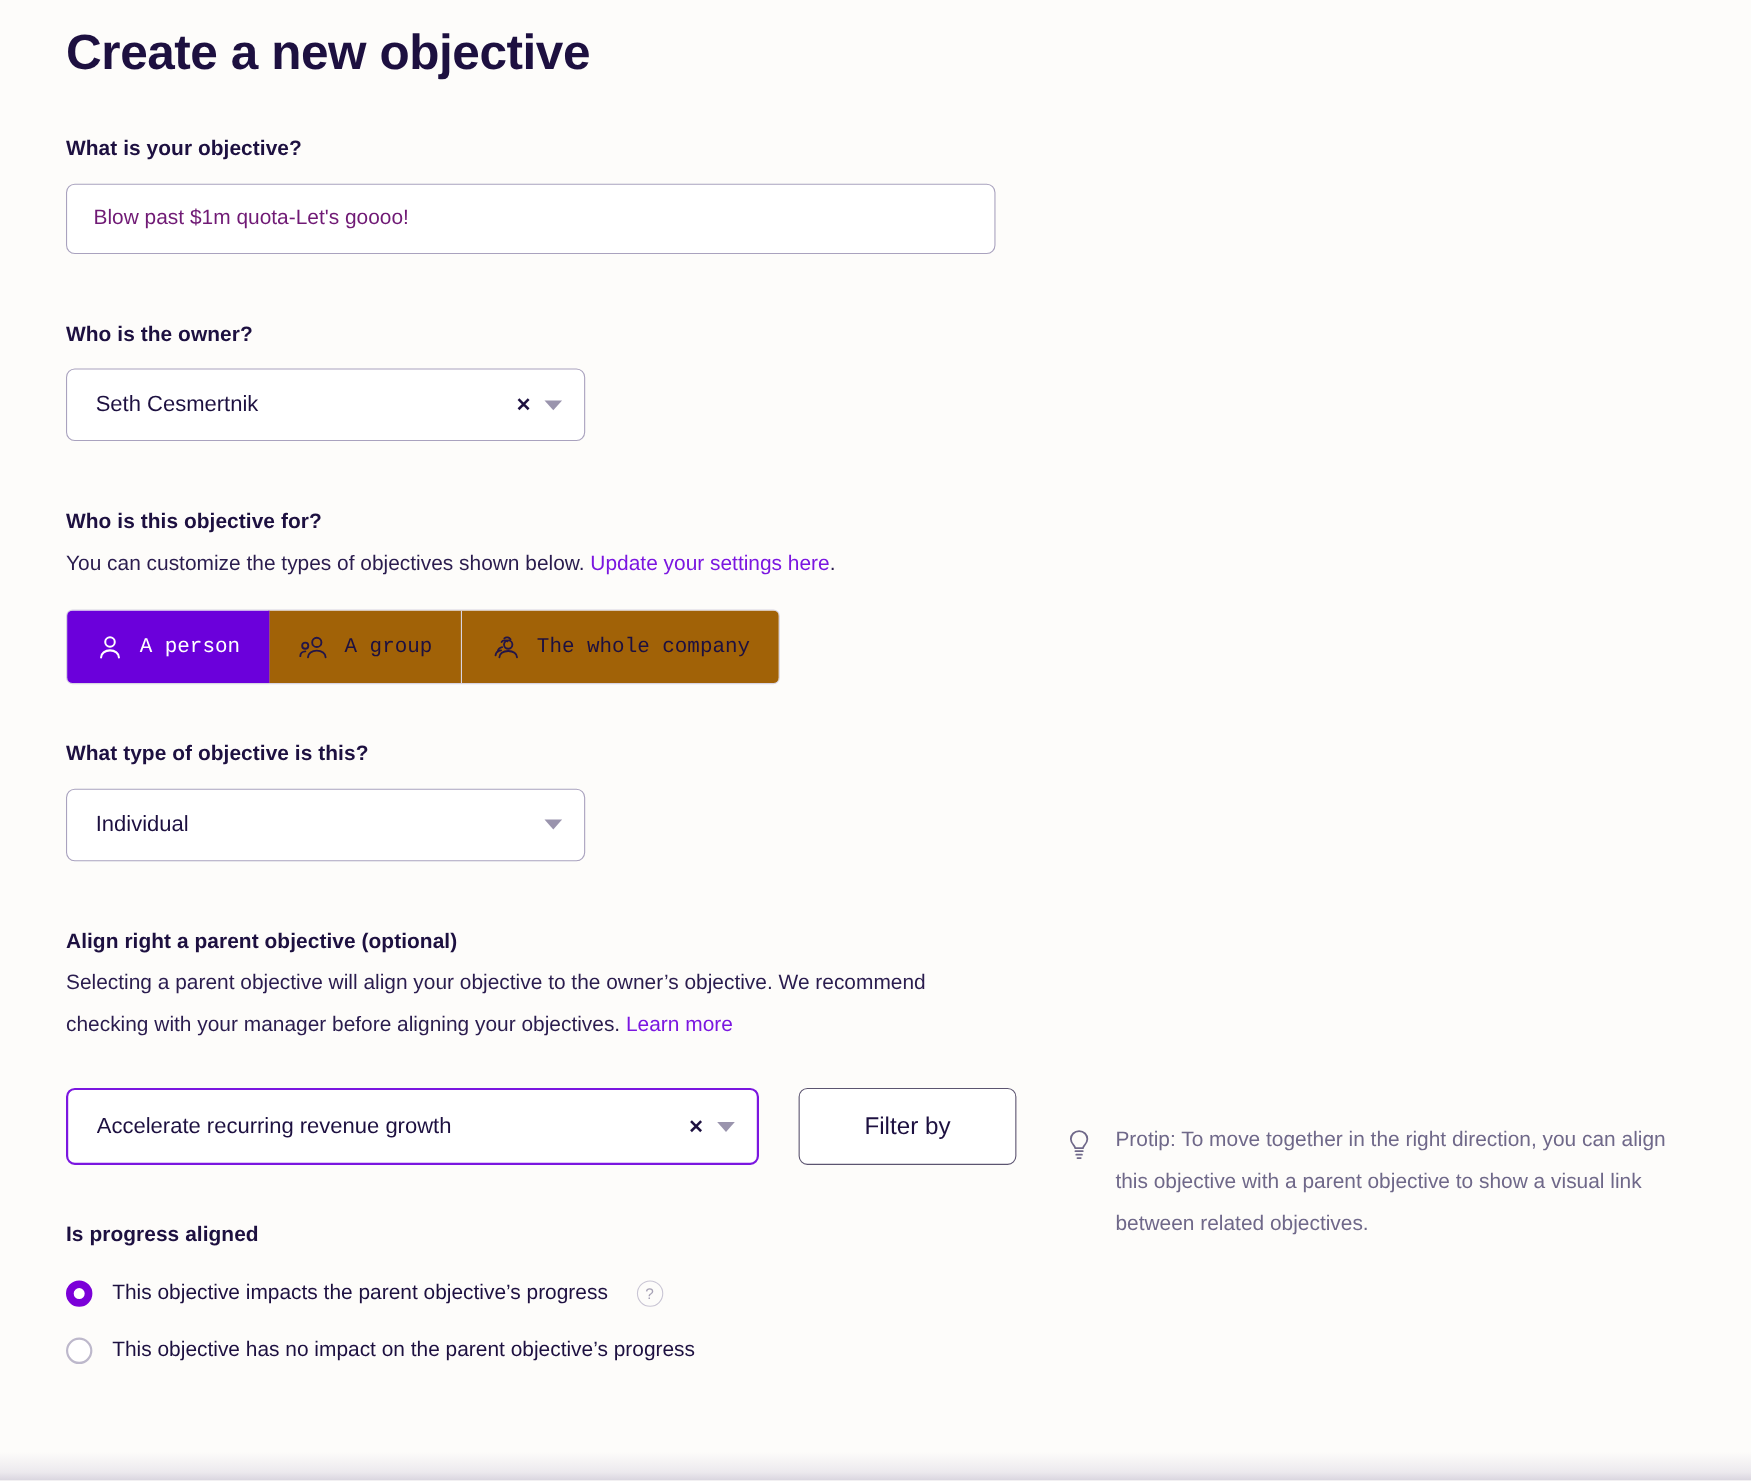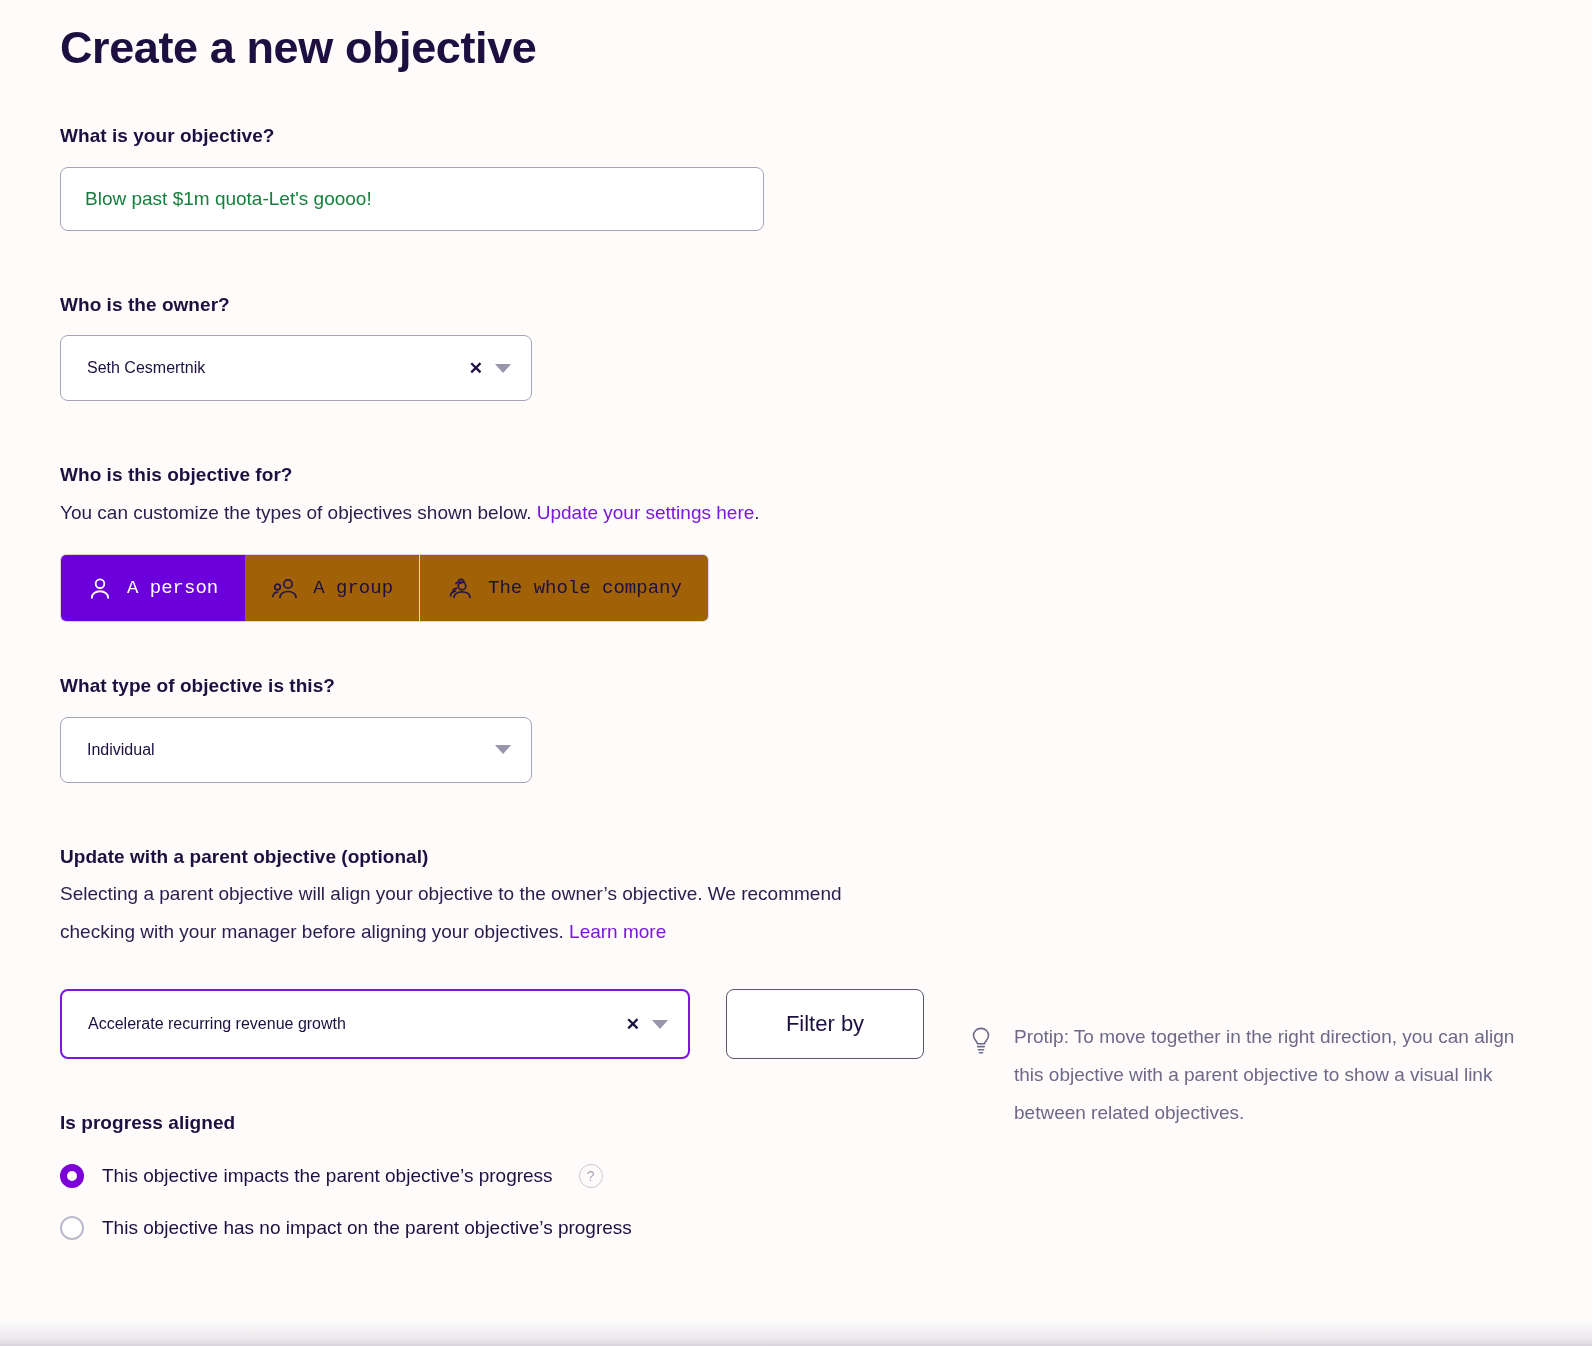--- a/index.html
+++ b/index.html
@@ -67,30 +67,30 @@
 
   .link {
     color: #7B16E0;
     text-decoration: none;
     cursor: pointer;
   }
 
   
   .text-input {
     margin-top: 18px;
-    width: 704px;
+    width: 845px;
     height: 64px;
     border: 1px solid #A9A2BE;
     border-radius: 8px;
     background: #FFFFFF;
     display: flex;
     align-items: center;
     padding: 0 24px;
     font-size: 19px;
-    color: #15803d;
+    color: #701a75;
     font-family: "Liberation Sans", sans-serif;
     outline: none;
   }
 
   
   .select-box {
     margin-top: 18px;
     height: 66px;
     border: 1px solid #A9A2BE;
     border-radius: 8px;
@@ -98,21 +98,21 @@
     display: flex;
     align-items: center;
     padding: 0 20px 0 26px;
     cursor: pointer;
     position: relative;
   }
   .select-box.w-owner { width: 472px; }
   .select-box.w-type  { width: 472px; }
 
   .select-value {
-    font-size: 16px;
+    font-size: 20px;
     color: #1D1040;
     flex: 1;
     white-space: nowrap;
     overflow: hidden;
     text-overflow: ellipsis;
   }
 
   .clear-x {
     font-size: 17px;
     font-weight: 700;
@@ -332,21 +332,21 @@
       <div class="field-label">What type of objective is this?</div>
       <div class="select-box w-type">
         <span class="select-value">Individual</span>
         <span class="caret"></span>
       </div>
     </div>
 
     <div class="gap-lg"></div>
 
     <div class="block">
-      <div class="field-label">Update with a parent objective (optional)</div>
+      <div class="field-label">Align right a parent objective (optional)</div>
       <div class="helper-text">
         <span>Selecting a parent objective will align your objective to the owner’s objective. We recommend checking with your manager before aligning your objectives. </span><a class="link">Learn more</a>
       </div>
 
       <div class="parent-row">
         <div class="select-box focused">
           <span class="select-value">Accelerate recurring revenue growth</span>
           <span class="clear-x">✕</span>
           <span class="caret"></span>
         </div>

